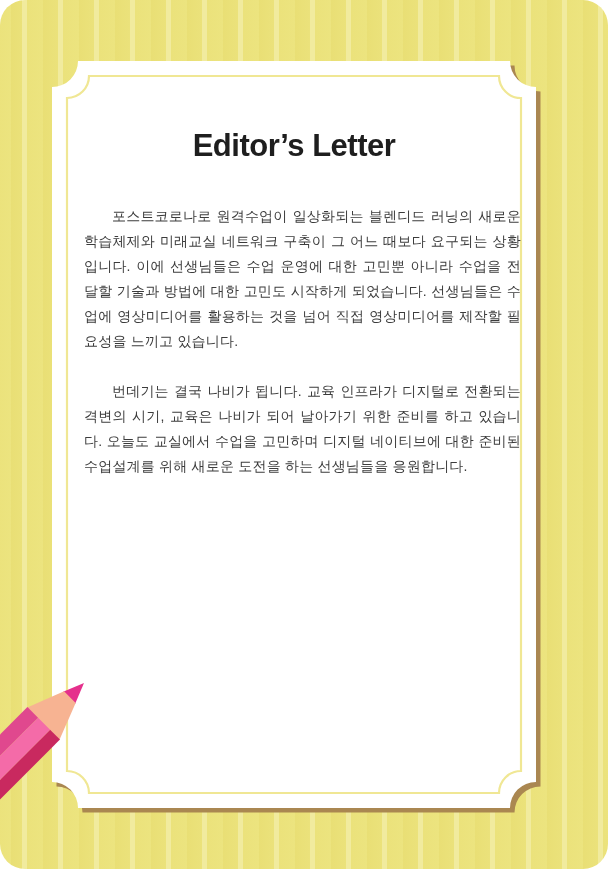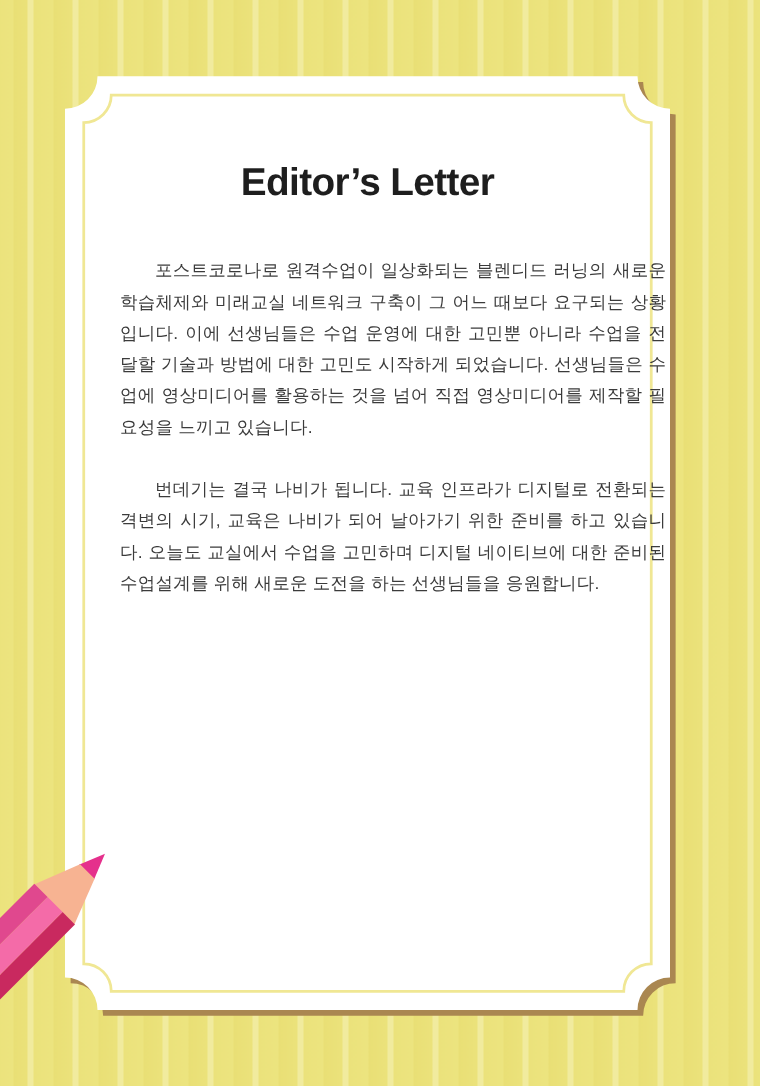--- a/index.html
+++ b/index.html
@@ -6,40 +6,40 @@
   .page{
     position:relative;
     width:608px;height:869px;
     overflow:hidden;
     background:repeating-linear-gradient(90deg,
       #f1eb9e 0px, #f1eb9e 5px,
       #ebe27b 5px, #ece47f 21px,
       #e9df75 21px, #ebe27b 36px);
     background-position:22px 0;
     font-family:"Liberation Sans", sans-serif;
+    border-radius:25px;
   }
   .card-svg{position:absolute;left:0;top:0;}
   .title{
     position:absolute;
     left:52px;top:128px;width:484px;
     text-align:center;
     font-size:31px;
     font-weight:bold;
     letter-spacing:-0.5px;
     color:#1e1e1e;
   }
   .letter-body{
     position:absolute;
     left:84px;top:204px;width:437px;height:580px;
     overflow:hidden;
     font-size:14px;
     line-height:25px;
     color:#3b3b3b;
     letter-spacing:0.2px;
-    margin-left:12px;
   }
   .letter-body p{
     margin:0 0 25px 0;
     text-indent:28px;
     text-align:justify;
     word-break:break-all;
   }
   .pencil-svg{position:absolute;left:0;top:0;pointer-events:none;}
 </style>
 </head>

